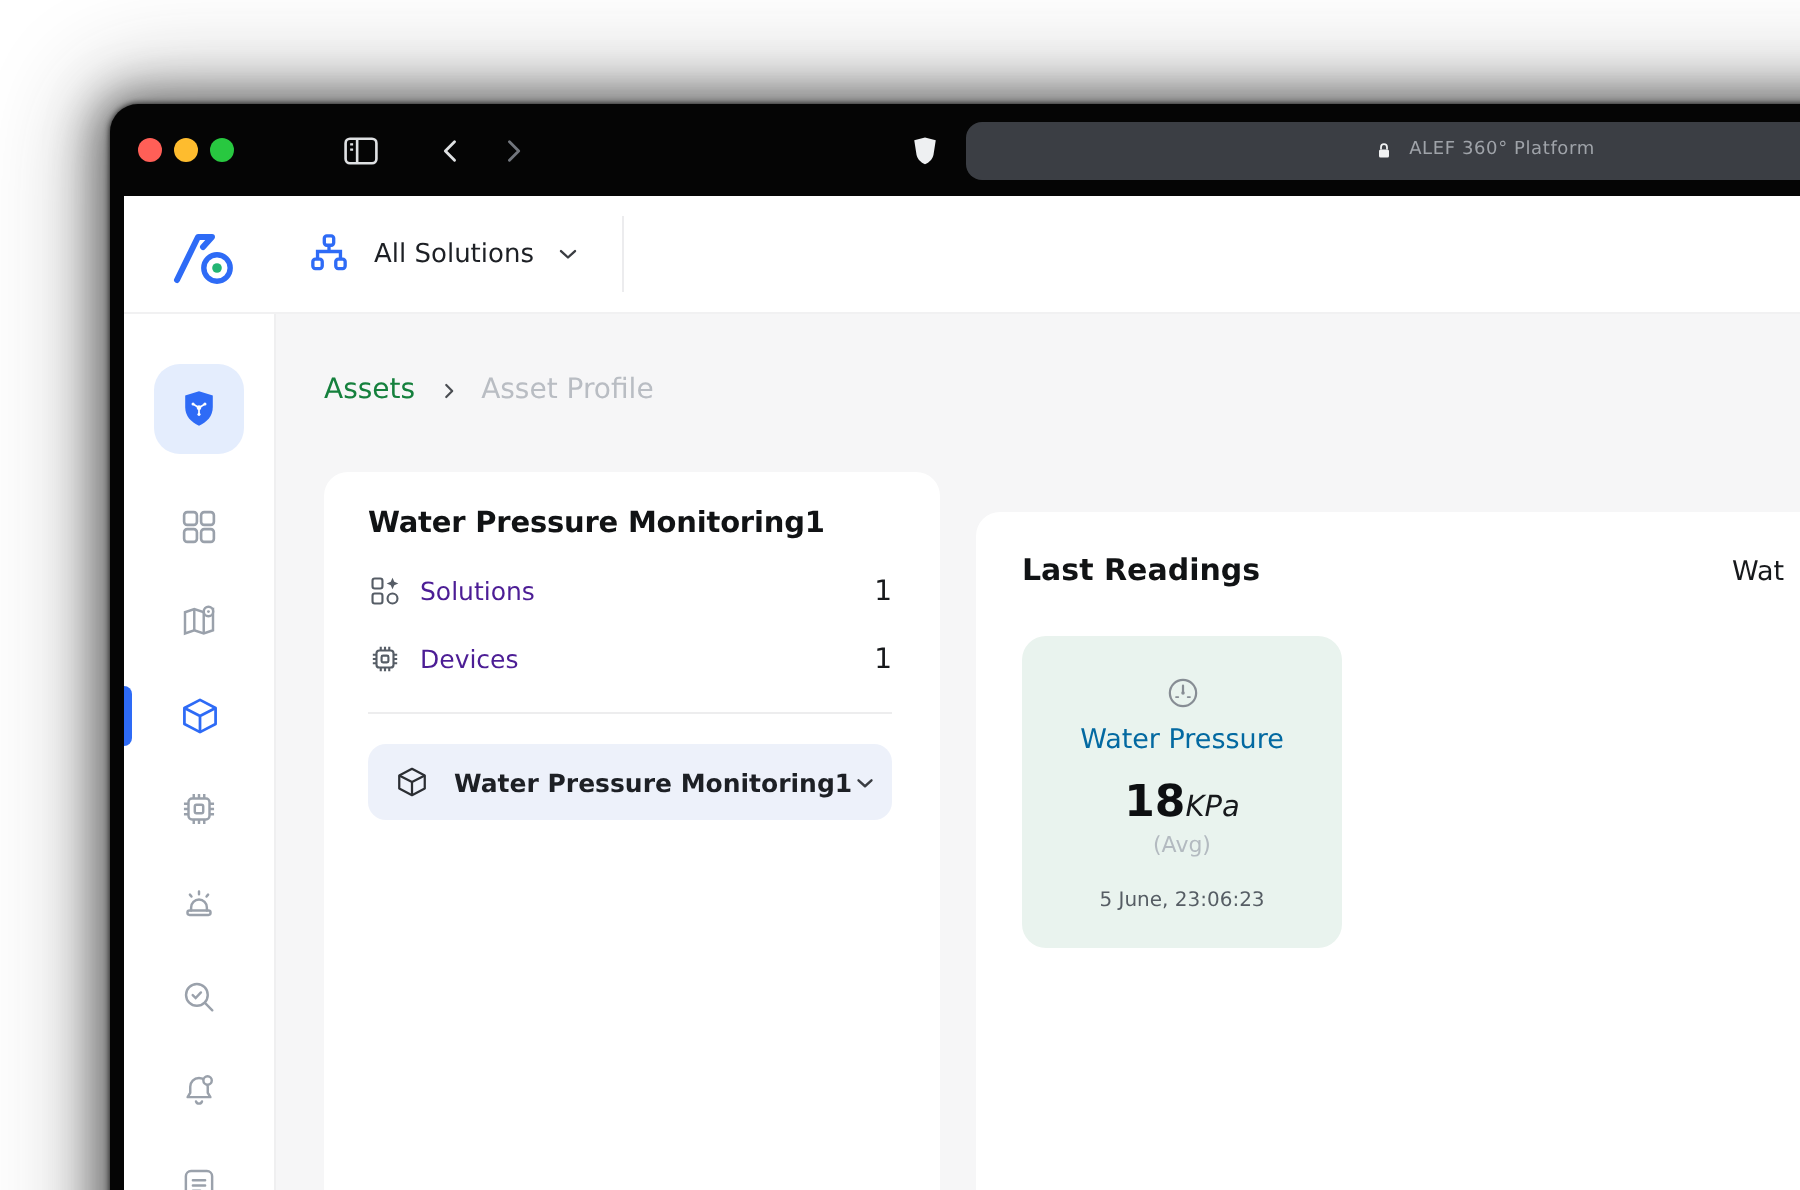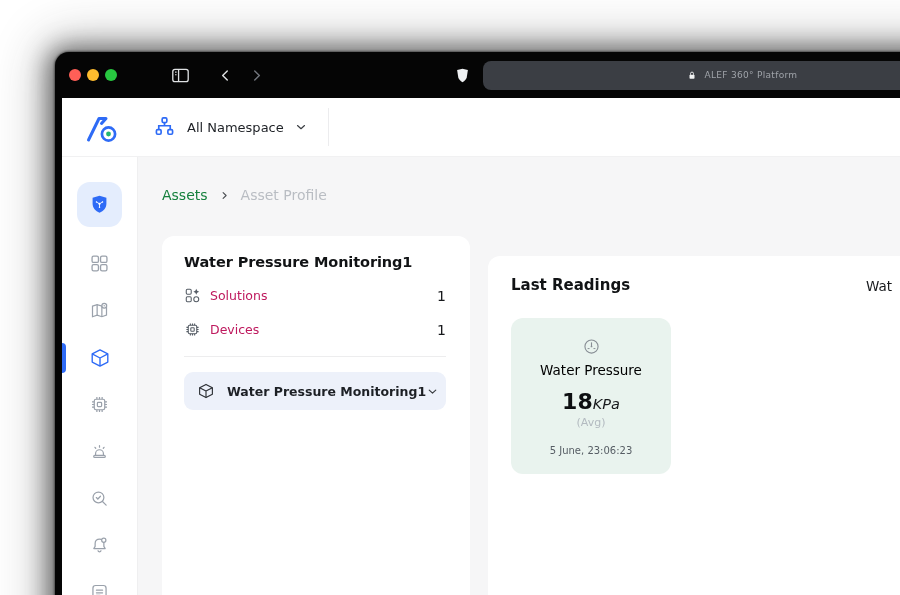--- a/index.html
+++ b/index.html
@@ -54,21 +54,21 @@
   .bc-chev { color:#4a4d52; display:flex; }
   .bc-muted { color:#b9bdc3; }
 
   .cards { display:flex; gap:18px; margin-top:33px; align-items:flex-start; }
 
   .asset-card { width:308px; background:#fff; border-radius:12px; padding:18px 24px 20px 22px;
                 height:430px; flex:none; }
   .asset-title { font-size:14.5px; font-weight:700; color:#111315; letter-spacing:-.1px; }
   .stat-row { display:flex; align-items:center; margin-top:17px; }
   .stat-icon { display:flex; color:#565d66; }
-  .stat-label { margin-left:9px; font-size:12.5px; color:#be185d; }
+  .stat-label { margin-left:9px; font-size:12.5px; color:#4c1d95; }
   .stat-value { margin-left:auto; font-size:14px; font-weight:500; color:#17191c; }
   .card-divider { height:1px; background:#ededee; margin-top:18px; }
   .search-wrap { position:relative; margin-top:15px; }
   .search-input { width:100%; height:31px; border:1.5px solid #e4e6e9; border-radius:9px;
                   padding:0 10px 0 33px; font-size:12.5px; color:#3a3e44; outline:none;
                   font-family:inherit; background:#fff; }
   .search-input::placeholder { color:#b9bfc5; }
   .search-icon { position:absolute; left:12px; top:7px; color:#c3c8ce; display:flex; pointer-events:none; }
   .asset-dropdown { margin-top:15px; height:38px; background:#edf1fa; border-radius:9px;
                     display:flex; align-items:center; padding:0 13px; cursor:pointer; }
@@ -76,21 +76,21 @@
   .dd-label { margin-left:12px; font-size:12.5px; font-weight:600; color:#1d2025; white-space:nowrap; }
   .dd-chev { margin-left:auto; color:#3a3d42; display:flex; }
 
   .readings-card { flex:1; min-width:470px; background:#fff; border-radius:12px; margin-top:20px;
                    height:410px; padding:20px 24px 20px 23px; position:relative; }
   .readings-title { font-size:15px; font-weight:700; color:#111315; }
   .clipped-label { position:absolute; left:378px; top:22px; font-size:13.5px; color:#17191c; white-space:nowrap; }
   .reading-tile { margin-top:24px; width:160px; height:156px; background:#e9f3ee; border-radius:12px;
                   display:flex; flex-direction:column; align-items:center; padding-top:19px; cursor:pointer; }
   .reading-gauge { color:#878d94; display:flex; }
-  .reading-name { margin-top:6px; font-size:13.5px; color:#000000; font-weight:500; }
+  .reading-name { margin-top:6px; font-size:13.5px; color:#0369a1; font-weight:500; }
   .reading-valrow { margin-top:11px; display:flex; align-items:baseline; gap:0; }
   .reading-value { font-size:22px; font-weight:700; color:#0d0f11; }
   .reading-unit { font-size:14.5px; color:#17191c;font-style:italic; }
   .reading-agg { margin-top:2px; font-size:11px; color:#b3bac0; }
   .reading-time { margin-top:16px; font-size:10px; color:#565d64; }
 </style>
 </head>
 <body>
 
 <div class="window">
@@ -146,21 +146,21 @@
       </span>
       <div class="ns-select">
         <span style="display:flex;color:#2e6bf6">
           <svg width="25" height="25" viewBox="0 0 24 24" fill="none" stroke="currentColor" stroke-width="1.6">
             <rect x="9.75" y="2.8" width="4.5" height="4.5" rx="1.2"></rect>
             <path d="M12 7.3 v3 M12 10.3 H6.5 V14 M12 10.3 H17.5 V14"></path>
             <rect x="4.25" y="14" width="4.5" height="4.5" rx="1.2"></rect>
             <rect x="15.25" y="14" width="4.5" height="4.5" rx="1.2"></rect>
           </svg>
         </span>
-        <span class="ns-label">All Namespace</span>
+        <span class="ns-label">All Solutions</span>
         <span class="ns-chev">
           <svg width="14" height="14" viewBox="0 0 24 24" fill="none" stroke="currentColor" stroke-width="2" stroke-linecap="round" stroke-linejoin="round">
               <path d="M6 9.5 L12 15 L18 9.5"></path>
             </svg>
         </span>
       </div>
       <div class="hdr-divider"></div>
     </div>
 
     <div class="app-body">

